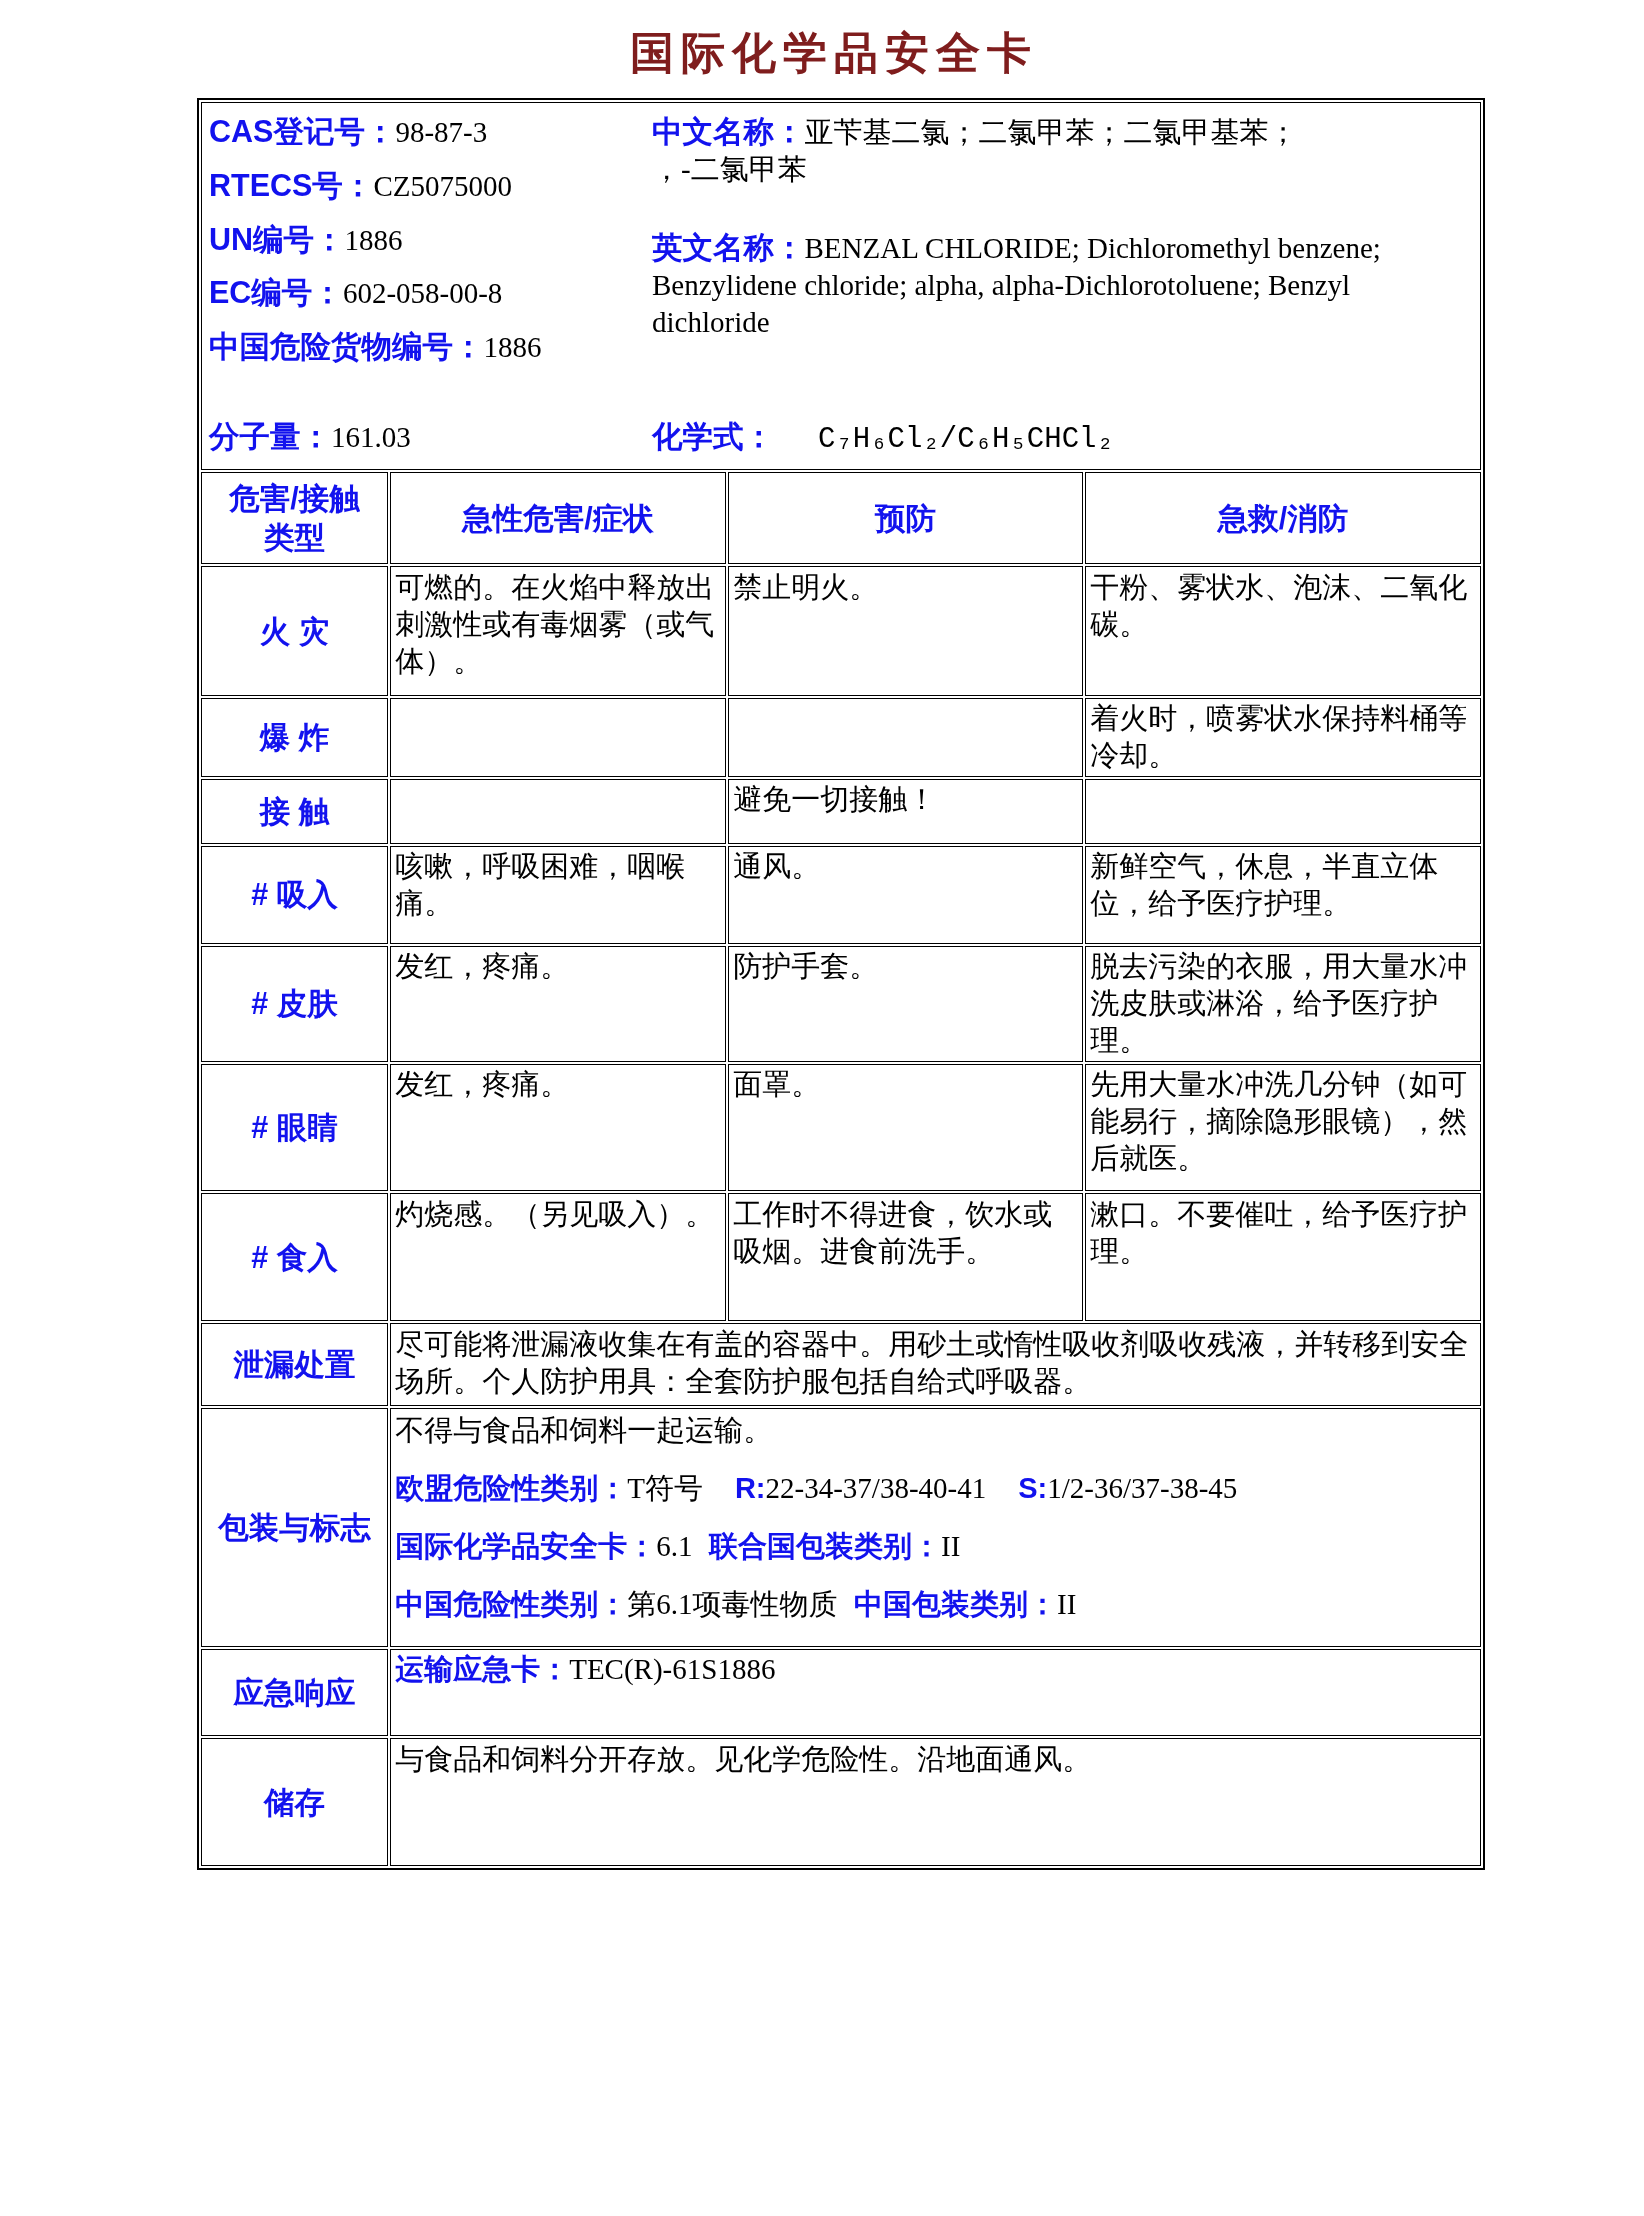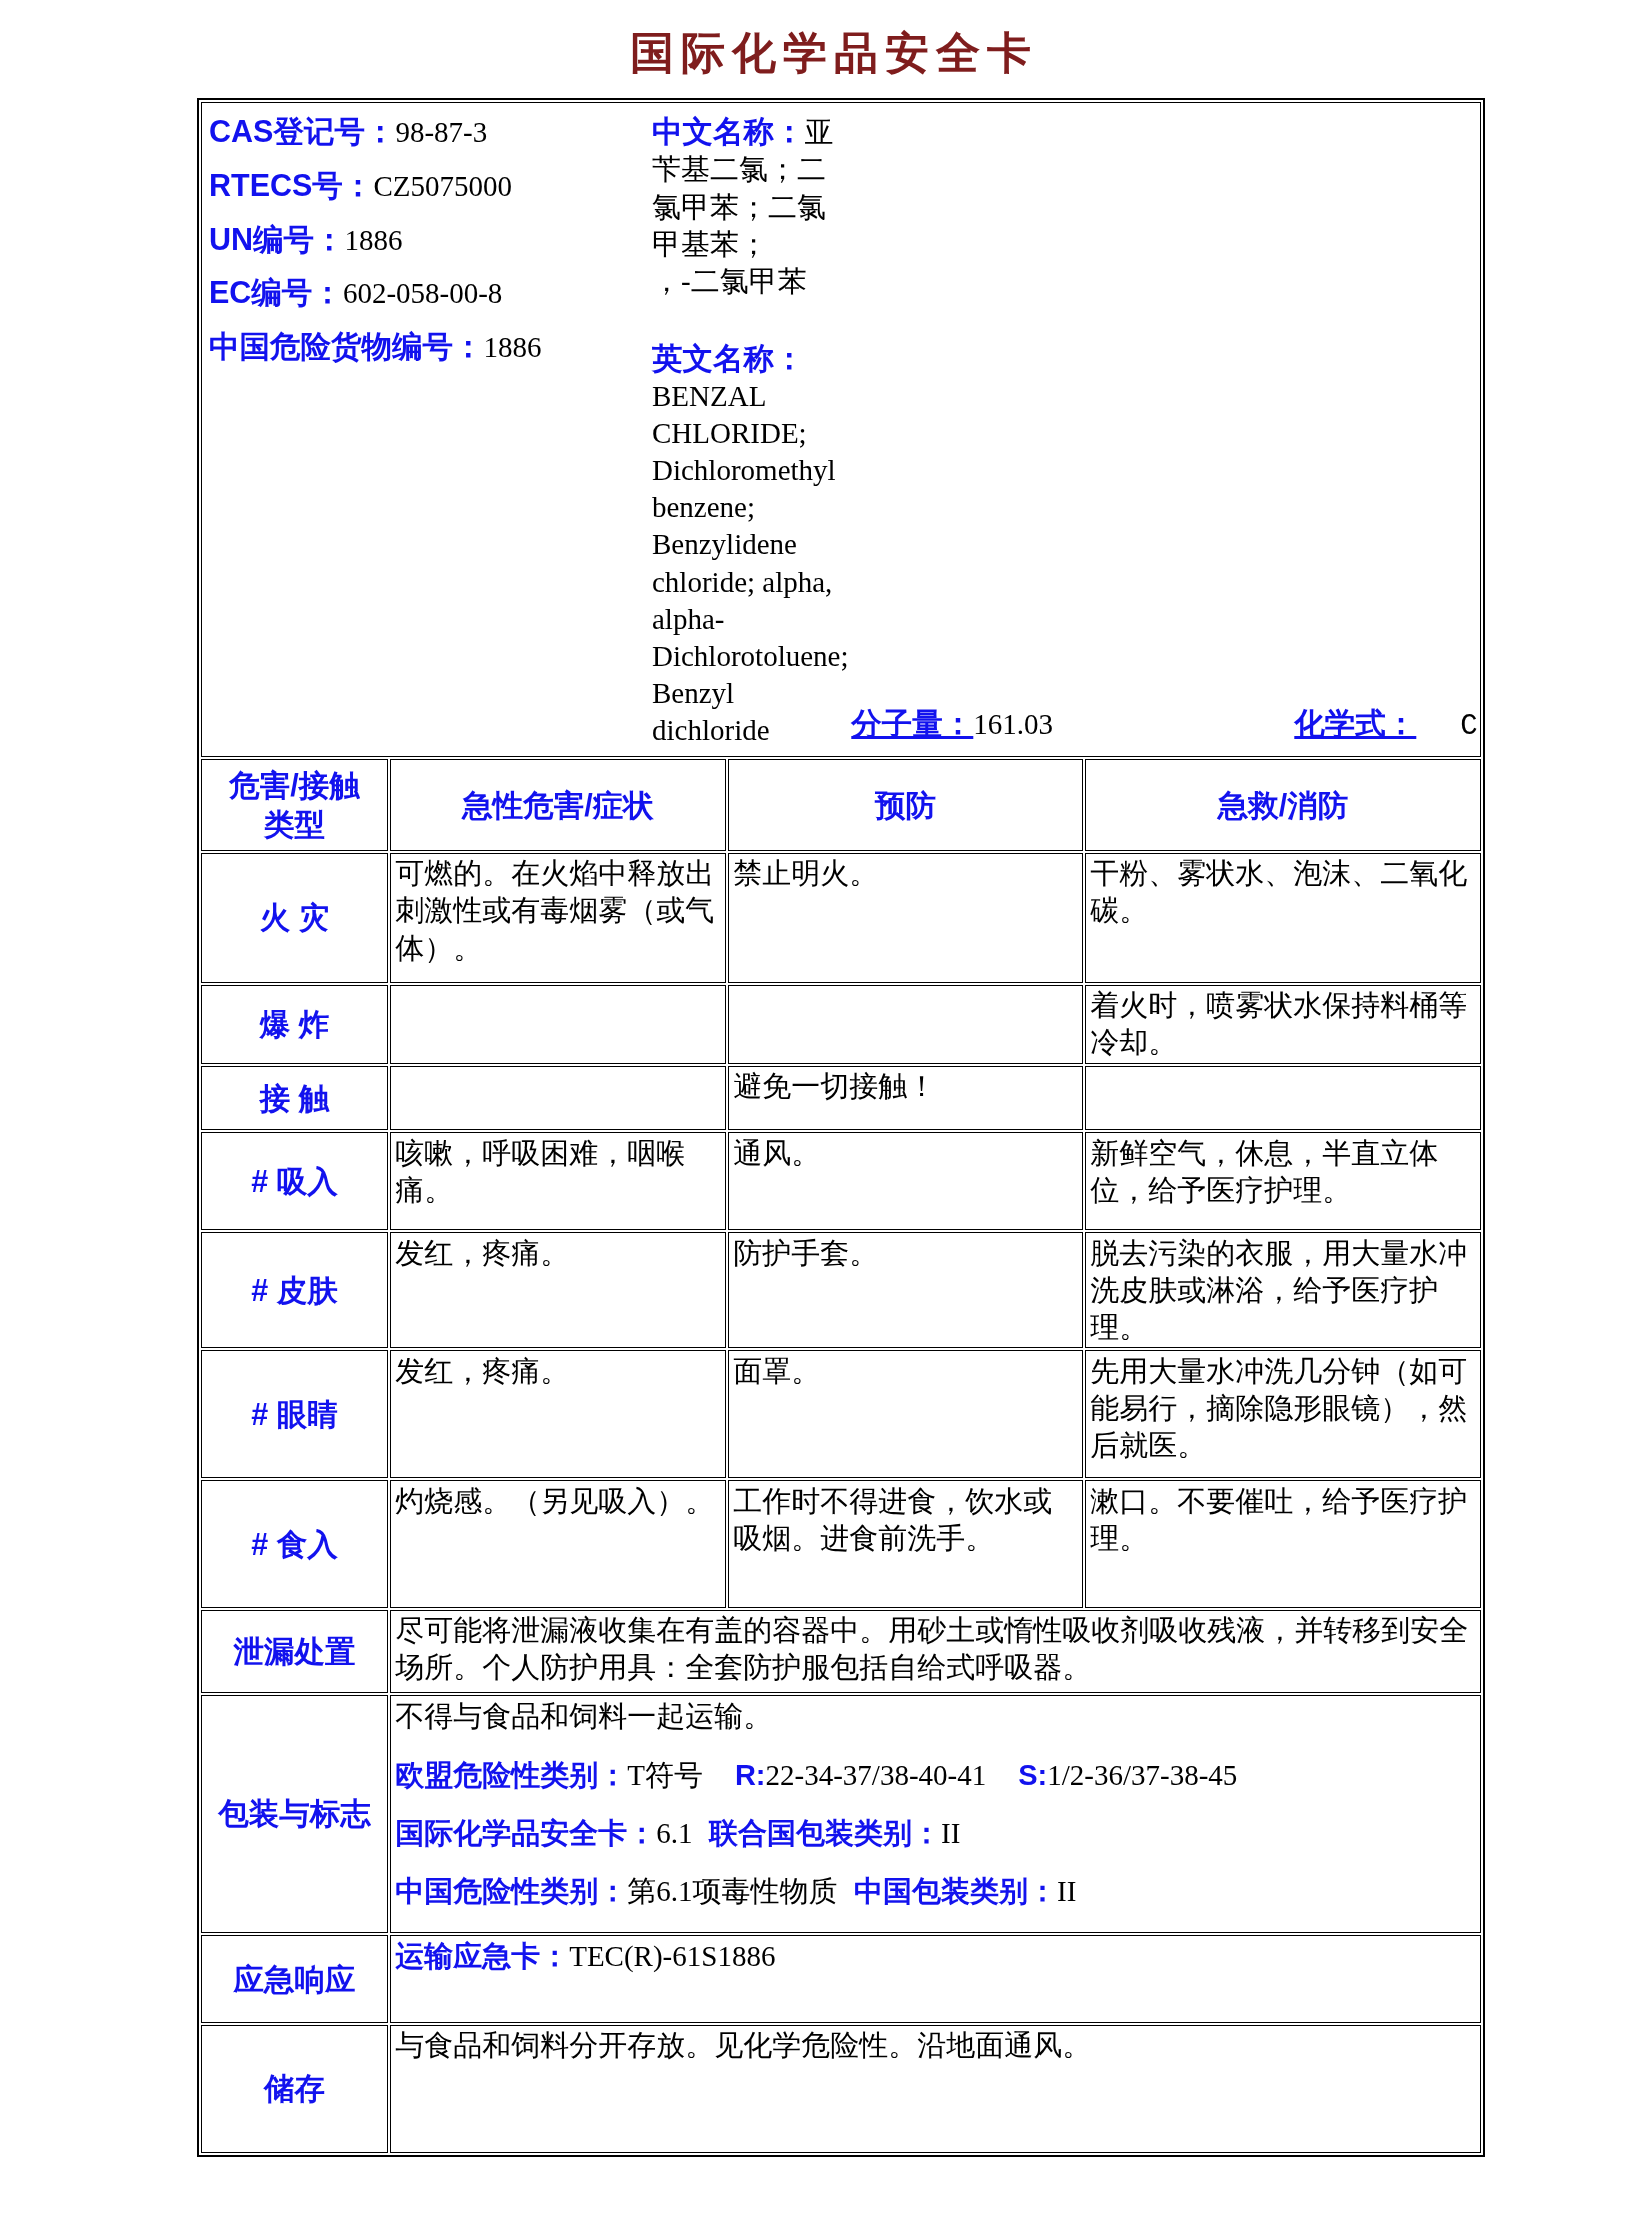--- a/index.html
+++ b/index.html
@@ -49,33 +49,33 @@
   }
   .blk{color:#000;}
   
   td.namecell{height:66px;vertical-align:middle;}
   .namebar{display:flex;justify-content:space-between;align-items:center;}
   .chemname{font-size:29px;padding-left:4.2px;}
   .icsc{padding-right:2.8px;font-size:30.5px;}
   .icsc .val{font-family:"Liberation Serif","DejaVu Serif",serif;font-weight:normal;color:#000;}
   
   td.infocell{height:350px;padding:9.7px 7px 7px 7px;}
-  .infowrap{display:flex;flex-direction:row;height:100%;}
+  .infowrap{display:flex;flex-direction:column;height:100%;}
   .infotop{display:flex;flex:1 1 auto;}
   .idcol{width:443px;flex:0 0 443px;display:flex;flex-direction:column;row-gap:14.5px;}
   .idline{white-space:nowrap;}
   .idline .lbl{font-size:30.5px;}
   .namecol{flex:1 1 auto;padding-right:2.8px;}
   .namecol .lbl{font-size:30.5px;}
   .cnblock{margin-bottom:39px;}
   .preline{white-space:pre-line;}
   .infobottom{display:flex;margin-top:auto;padding-bottom:4.2px;}
   .molpart{width:443px;flex:0 0 443px;white-space:nowrap;}
   .formpart{flex:1 1 auto;white-space:nowrap;}
-  .molpart .lbl,.formpart .lbl{font-size:30.5px;text-decoration:underline;}
+  .molpart .lbl,.formpart .lbl{font-size:30.5px;}
   .formula{font-family:Liberation Mono, monospace;margin-left:44px;}
   
   td.colhead{
     height:87px;
     text-align:center;
     vertical-align:middle;
     font-size:30.5px;
     white-space:pre-line;
   }
   

